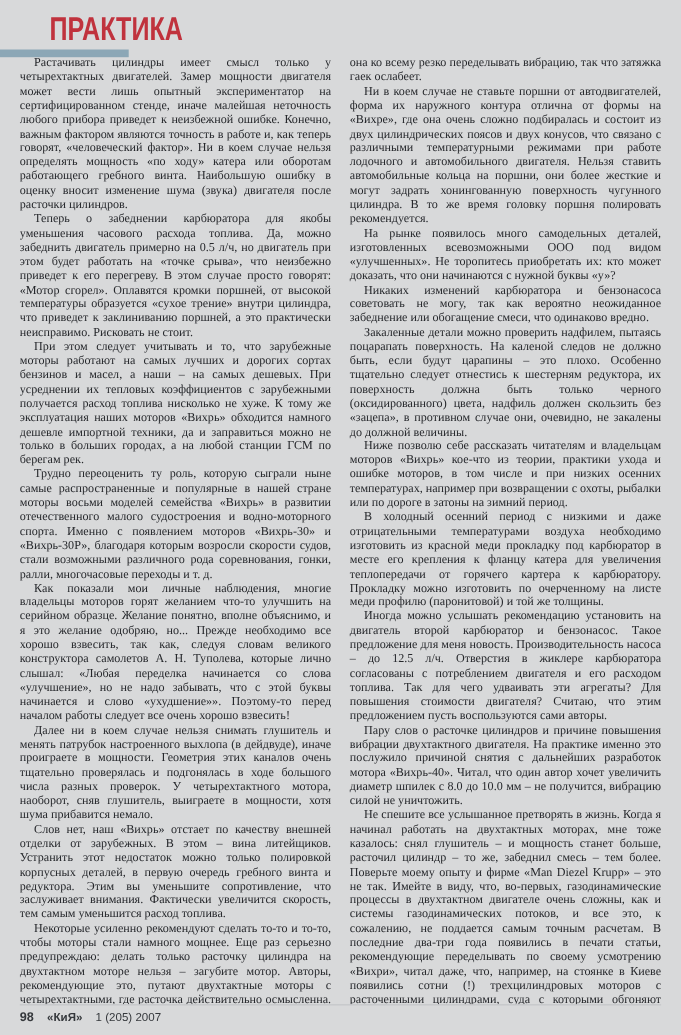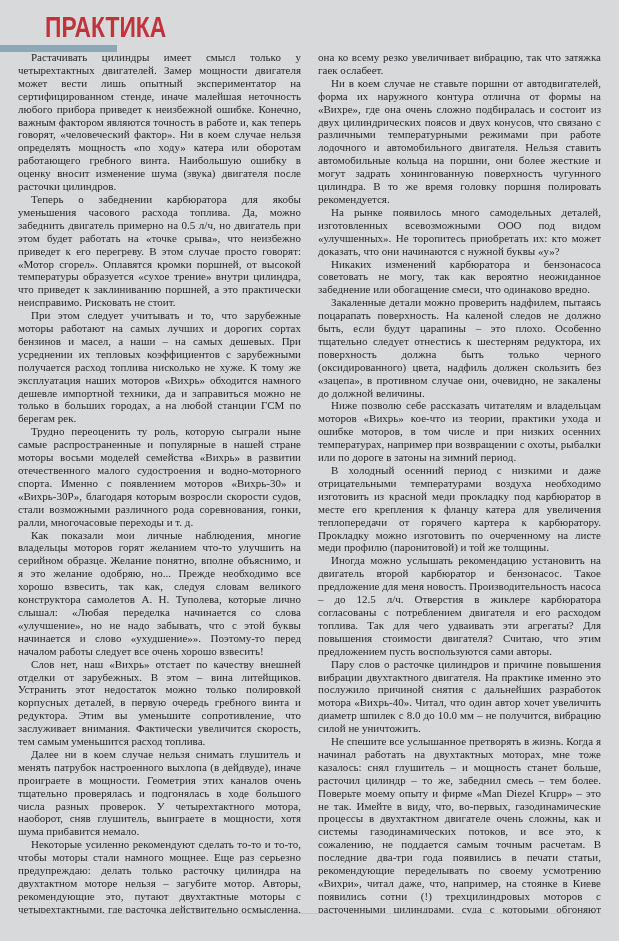--- a/index.html
+++ b/index.html
@@ -90,34 +90,39 @@
     <div class="title-bar"></div>
   </div>
 
   <div class="columns">
     <div class="col col-left">
         <p lang="ru">Растачивать цилиндры имеет смысл только у четырехтактных двигателей. Замер мощности двигателя может вести лишь опытный экспериментатор на сертифицированном стенде, иначе малейшая неточность любого прибора приведет к неизбежной ошибке. Конечно, важным фактором являются точность в работе и, как теперь говорят, «человеческий фактор». Ни в коем случае нельзя определять мощность «по ходу» катера или оборотам работающего гребного винта. Наибольшую ошибку в оценку вносит изменение шума (звука) двигателя после расточки цилиндров.</p>
         <p lang="ru">Теперь о забеднении карбюратора для якобы уменьшения часового расхода топлива. Да, можно забеднить двигатель примерно на 0.5 л/ч, но двигатель при этом будет работать на «точке срыва», что неизбежно приведет к его перегреву. В этом случае просто говорят: «Мотор сгорел». Оплавятся кромки поршней, от высокой температуры образуется «сухое трение» внутри цилиндра, что приведет к заклиниванию поршней, а это практически неисправимо. Рисковать не стоит.</p>
         <p lang="ru">При этом следует учитывать и то, что зарубежные моторы работают на самых лучших и дорогих сортах бензинов и масел, а наши – на самых дешевых. При усреднении их тепловых коэффициентов с зарубежными получается расход топлива нисколько не хуже. К тому же эксплуатация наших моторов «Вихрь» обходится намного дешевле импортной техники, да и заправиться можно не только в больших городах, а на любой станции ГСМ по берегам рек.</p>
         <p lang="ru">Трудно переоценить ту роль, которую сыграли ныне самые распространенные и популярные в нашей стране моторы восьми моделей семейства «Вихрь» в развитии отечественного малого судостроения и водно-моторного спорта. Именно с появлением моторов «Вихрь-30» и «Вихрь-30Р», благодаря которым возросли скорости судов, стали возможными различного рода соревнования, гонки, ралли, многочасовые переходы и т. д.</p>
         <p lang="ru">Как показали мои личные наблюдения, многие владельцы моторов горят желанием что-то улучшить на серийном образце. Желание понятно, вполне объяснимо, и я это желание одобряю, но... Прежде необходимо все хорошо взвесить, так как, следуя словам великого конструктора самолетов А. Н. Туполева, которые лично слышал: «Любая переделка начинается со слова «улучшение», но не надо забывать, что с этой буквы начинается и слово «ухудшение»». Поэтому-то перед началом работы следует все очень хорошо взвесить!</p>
+        <p lang="ru">Далее ни в коем случае нельзя снимать глушитель и менять патрубок настроенного выхлопа (в дейдвуде), иначе проиграете в мощности. Геометрия этих каналов очень тщательно проверялась и подгонялась в ходе большого числа разных проверок. У четырехтактного мотора, наоборот, сняв глушитель, выиграете в мощности, хотя шума прибавится немало.</p>
         <p lang="ru">Слов нет, наш «Вихрь» отстает по качеству внешней отделки от зарубежных. В этом – вина литейщиков. Устранить этот недостаток можно только полировкой корпусных деталей, в первую очередь гребного винта и редуктора. Этим вы уменьшите сопротивление, что заслуживает внимания. Фактически увеличится скорость, тем самым уменьшится расход топлива.</p>
-        <p lang="ru">Далее ни в коем случае нельзя снимать глушитель и менять патрубок настроенного выхлопа (в дейдвуде), иначе проиграете в мощности. Геометрия этих каналов очень тщательно проверялась и подгонялась в ходе большого числа разных проверок. У четырехтактного мотора, наоборот, сняв глушитель, выиграете в мощности, хотя шума прибавится немало.</p>
         <p lang="ru">Некоторые усиленно рекомендуют сделать то-то и то-то, чтобы моторы стали намного мощнее. Еще раз серьезно предупреждаю: делать только расточку цилиндра на двухтактном моторе нельзя – загубите мотор. Авторы, рекомендующие это, путают двухтактные моторы с четырехтактными, где расточка действительно осмысленна. На двухтактном</p>
       </div>
     <div class="col col-right">
-        <p lang="ru">она ко всему резко увеличивает вибрацию, так что затяжка гаек ослабеет.</p>
+        <p lang="ru">она ко всему резко переделывать вибрацию, так что затяжка гаек ослабеет.</p>
         <p lang="ru">Ни в коем случае не ставьте поршни от автодвигателей, форма их наружного контура отлична от формы на «Вихре», где она очень сложно подбиралась и состоит из двух цилиндрических поясов и двух конусов, что связано с различными температурными режимами при работе лодочного и автомобильного двигателя. Нельзя ставить автомобильные кольца на поршни, они более жесткие и могут задрать хонингованную поверхность чугунного цилиндра. В то же время головку поршня полировать рекомендуется.</p>
         <p lang="ru">На рынке появилось много самодельных деталей, изготовленных всевозможными ООО под видом «улучшенных». Не торопитесь приобретать их: кто может доказать, что они начинаются с нужной буквы «у»?</p>
         <p lang="ru">Никаких изменений карбюратора и бензонасоса советовать не могу, так как вероятно неожиданное забеднение или обогащение смеси, что одинаково вредно.</p>
         <p lang="ru">Закаленные детали можно проверить надфилем, пытаясь поцарапать поверхность. На каленой следов не должно быть, если будут царапины – это плохо. Особенно тщательно следует отнестись к шестерням редуктора, их поверхность должна быть только черного (оксидированного) цвета, надфиль должен скользить без «зацепа», в противном случае они, очевидно, не закалены до должной величины.</p>
         <p lang="ru">Ниже позволю себе рассказать читателям и владельцам моторов «Вихрь» кое-что из теории, практики ухода и ошибке моторов, в том числе и при низких осенних температурах, например при возвращении с охоты, рыбалки или по дороге в затоны на зимний период.</p>
         <p lang="ru">В холодный осенний период с низкими и даже отрицательными температурами воздуха необходимо изготовить из красной меди прокладку под карбюратор в месте его крепления к фланцу катера для увеличения теплопередачи от горячего картера к карбюратору. Прокладку можно изготовить по очерченному на листе меди профилю (паронитовой) и той же толщины.</p>
         <p lang="ru">Иногда можно услышать рекомендацию установить на двигатель второй карбюратор и бензонасос. Такое предложение для меня новость. Производительность насоса – до 12.5 л/ч. Отверстия в жиклере карбюратора согласованы с потреблением двигателя и его расходом топлива. Так для чего удваивать эти агрегаты? Для повышения стоимости двигателя? Считаю, что этим предложением пусть воспользуются сами авторы.</p>
         <p lang="ru">Пару слов о расточке цилиндров и причине повышения вибрации двухтактного двигателя. На практике именно это послужило причиной снятия с дальнейших разработок мотора «Вихрь-40». Читал, что один автор хочет увеличить диаметр шпилек с 8.0 до 10.0 мм – не получится, вибрацию силой не уничтожить.</p>
         <p lang="ru">Не спешите все услышанное претворять в жизнь. Когда я начинал работать на двухтактных моторах, мне тоже казалось: снял глушитель – и мощность станет больше, расточил цилиндр – то же, забеднил смесь – тем более. Поверьте моему опыту и фирме «Man Diezel Krupp» – это не так. Имейте в виду, что, во-первых, газодинамические процессы в двухтактном двигателе очень сложны, как и системы газодинамических потоков, и все это, к сожалению, не поддается самым точным расчетам. В последние два-три года появились в печати статьи, рекомендующие переделывать по своему усмотрению «Вихри», читал даже, что, например, на стоянке в Киеве появились сотни (!) трехцилиндровых моторов с расточенными цилиндрами, суда с которыми обгоняют всех. Это весьма и весьма сомнительно.</p>
       </div>
   </div>
 
   <div class="footer-rule"></div>
 
+  <div class="footer">
+    <span class="page-number">98</span>
+    <span class="journal">«КиЯ»</span>
+    <span class="issue">1 (205) 2007</span>
+  </div>
 
 </div>
 
 </body></html>

